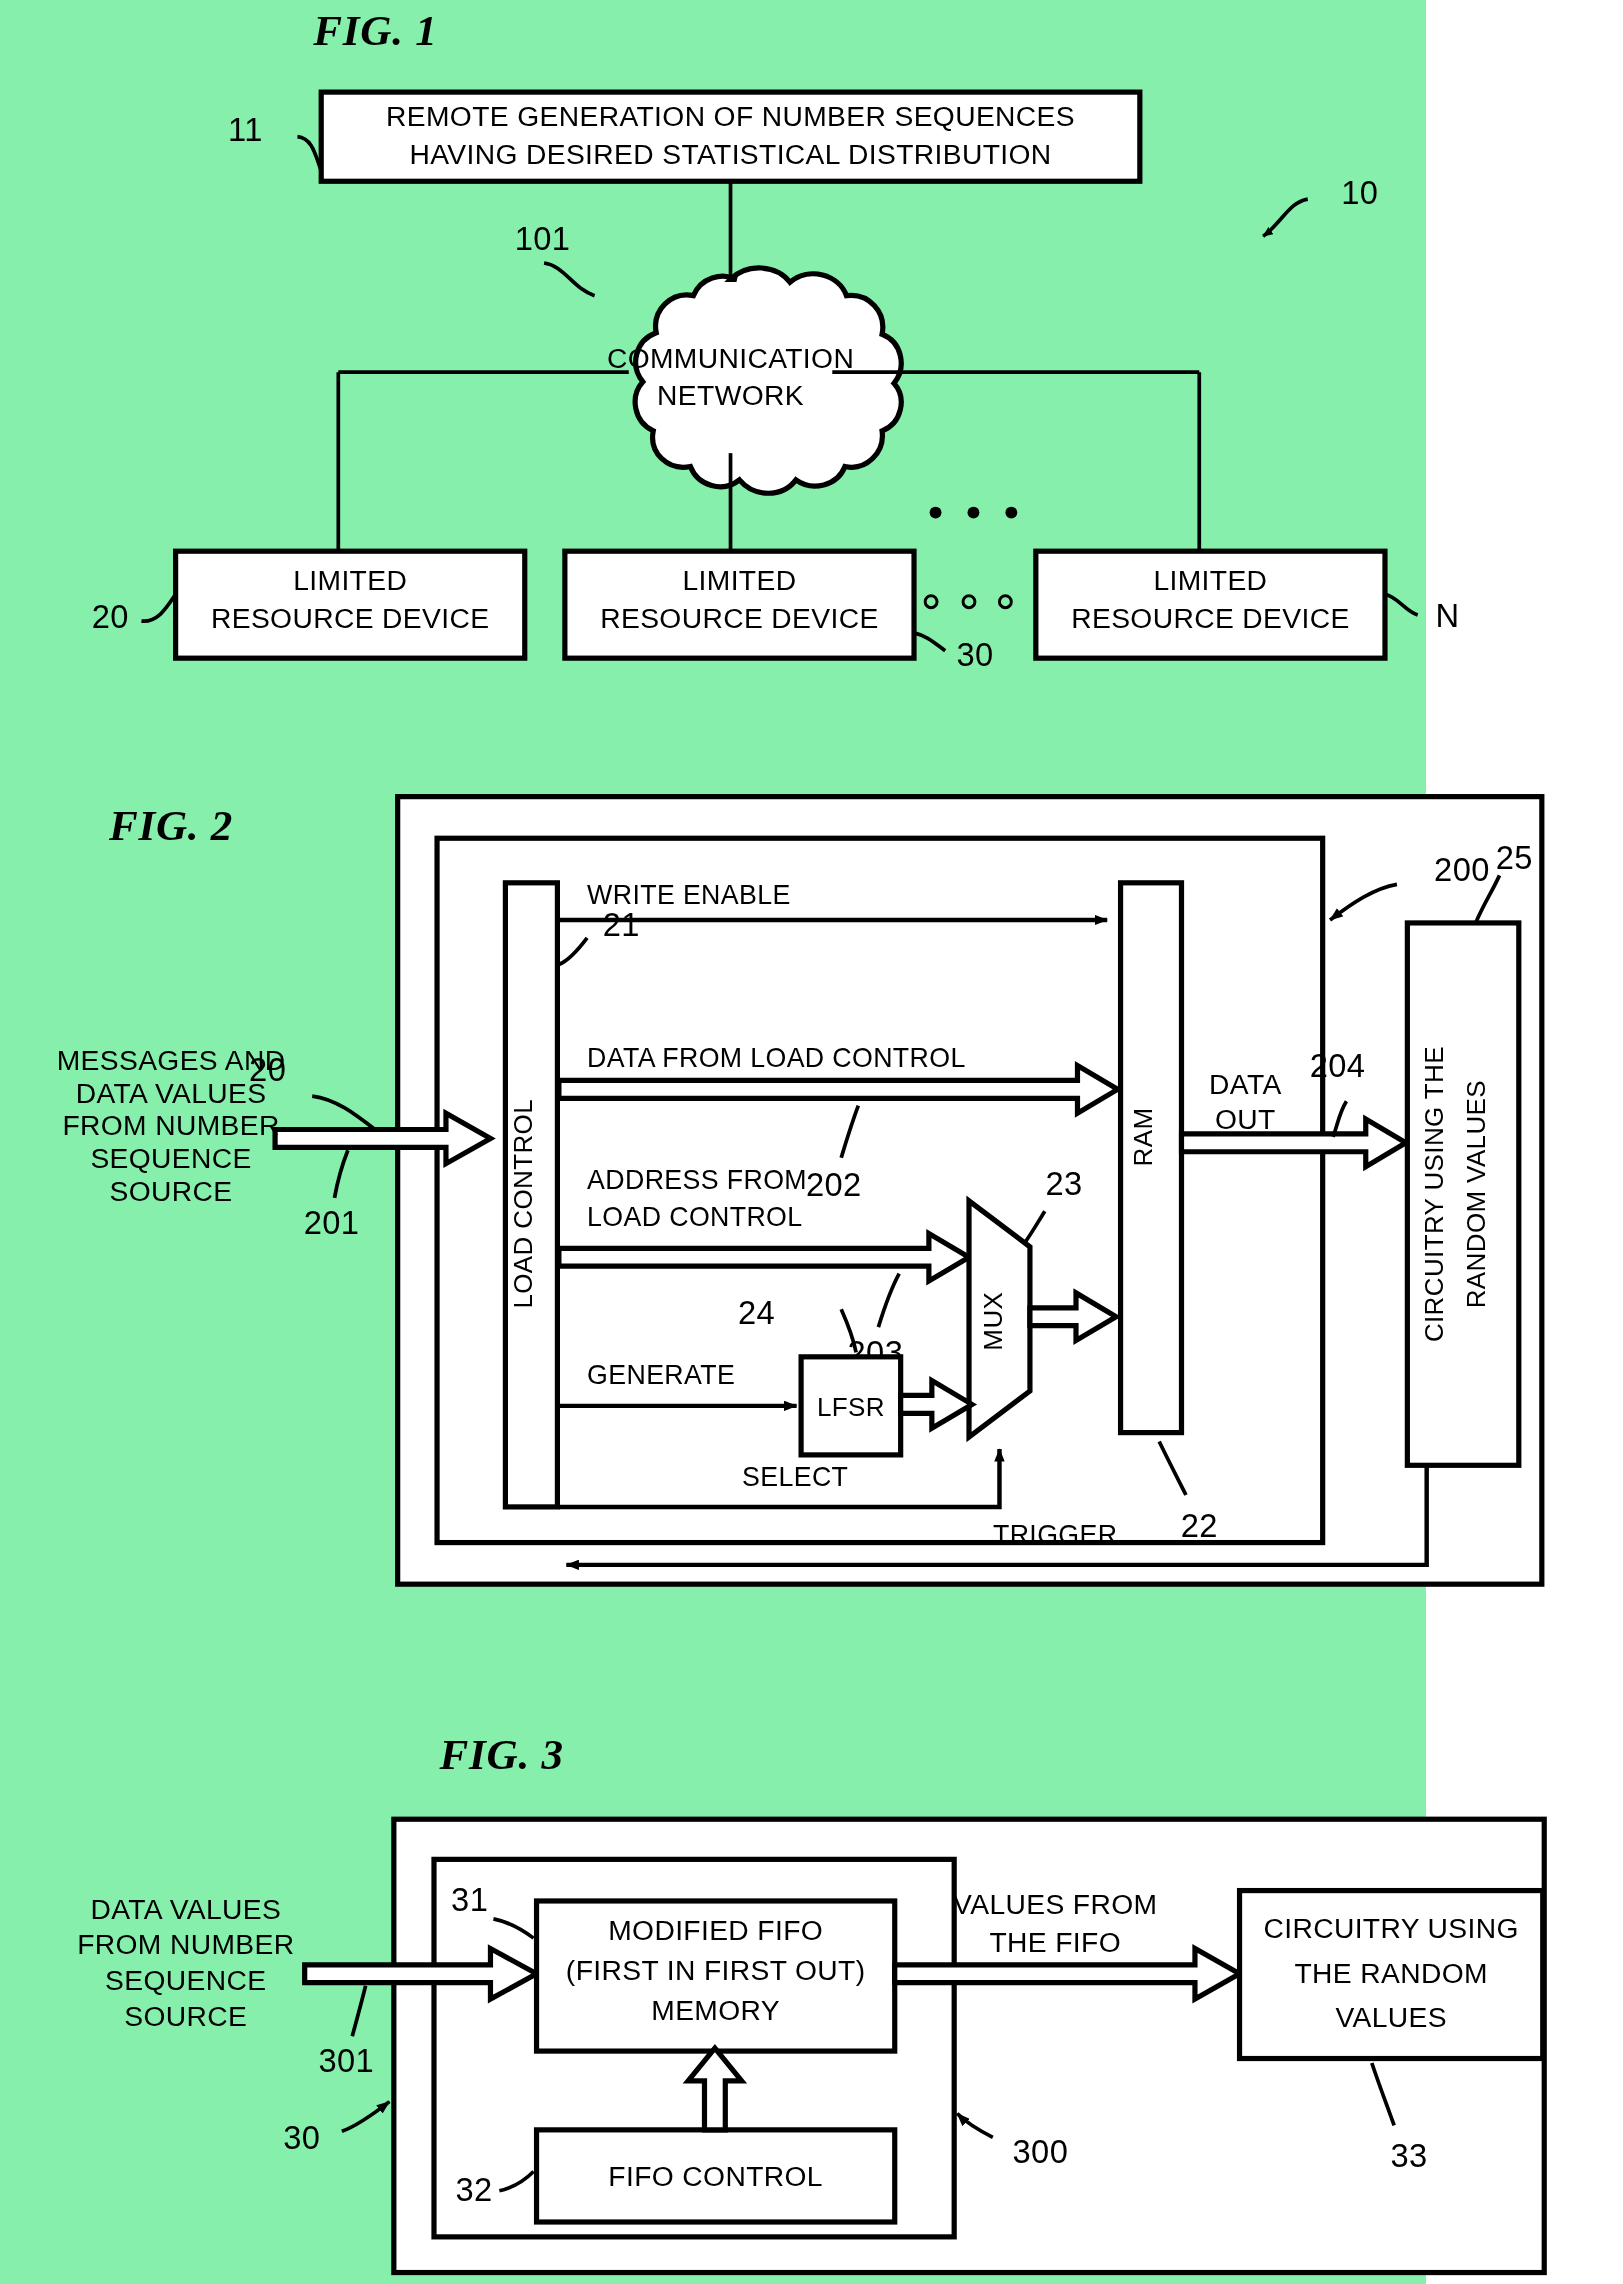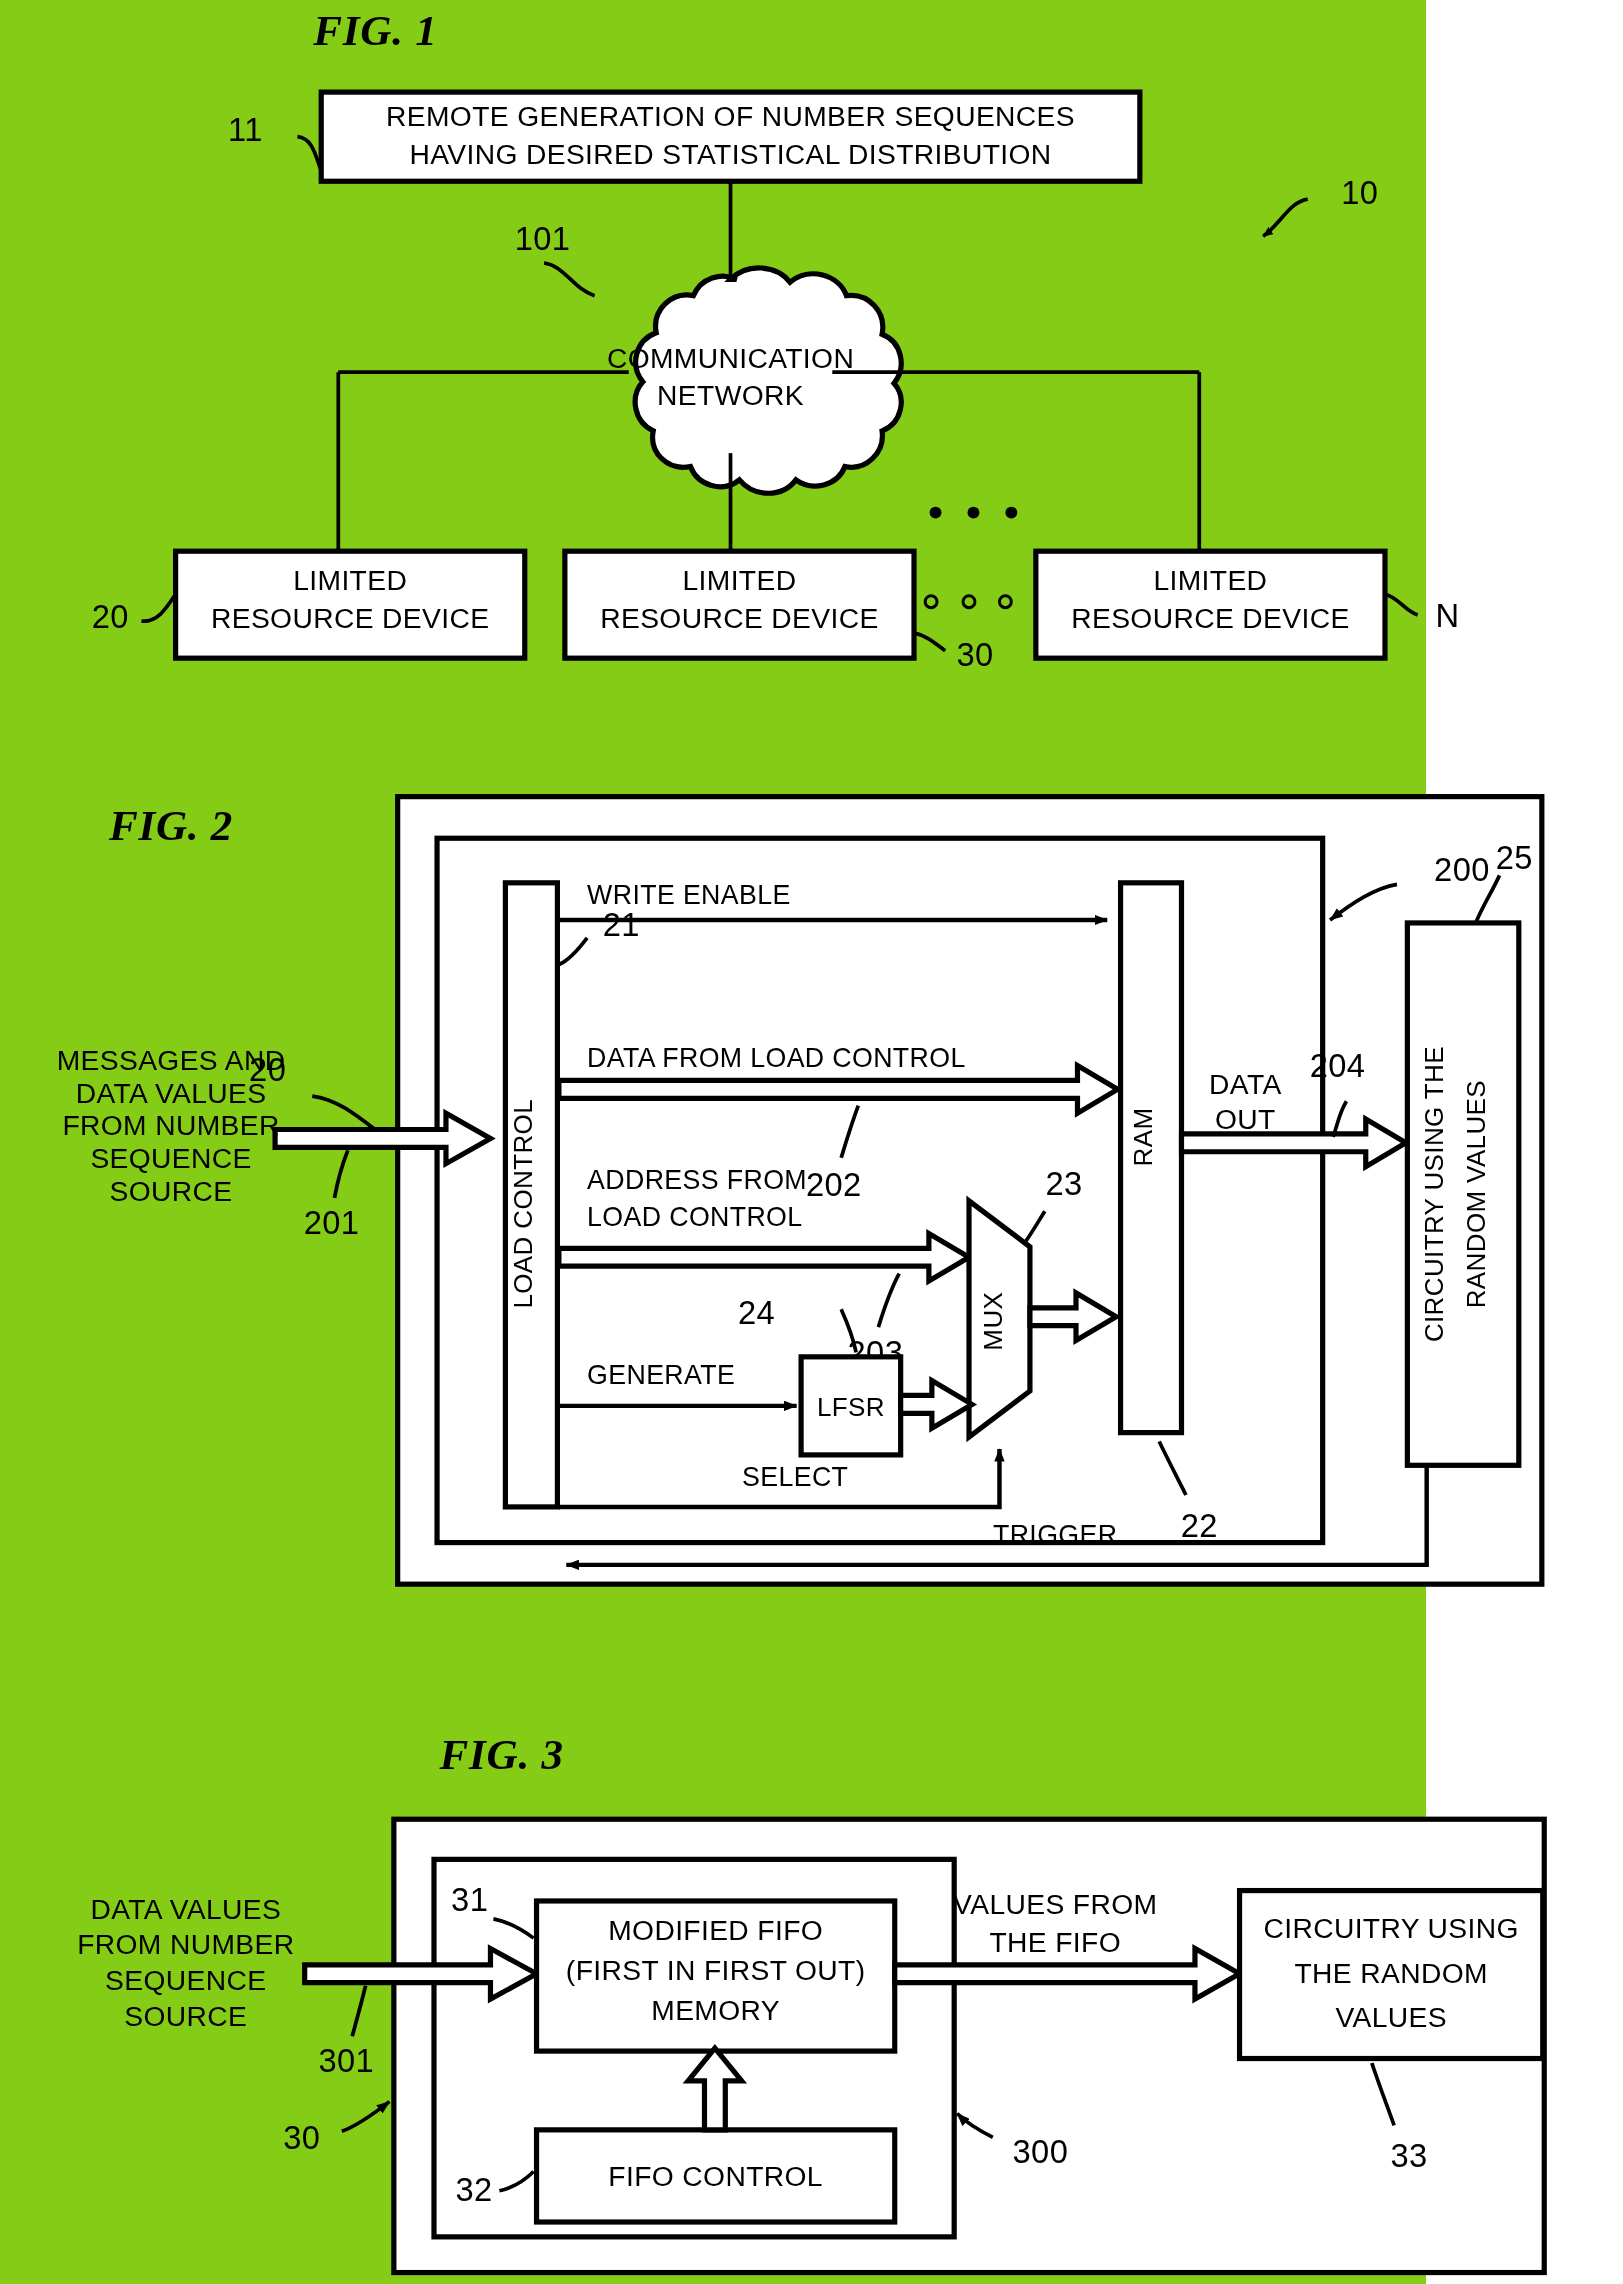--- a/index.html
+++ b/index.html
@@ -11,21 +11,21 @@
     width: 1623px;
     height: 2284px;
     font-family: "Liberation Sans", sans-serif;
     color: #000000;
     overflow: hidden;
   }
   #sheet {
     position: relative;
     width: 1426px;
     height: 2284px;
-    background: #84cc16;
+    background: #86efac;
   }
   svg.fig {
     display: block;
   }
   .figtitle {
     font-family: "Liberation Serif", serif;
     font-style: italic;
     font-weight: 700;
     font-size: 58px;
     letter-spacing: 1px;

